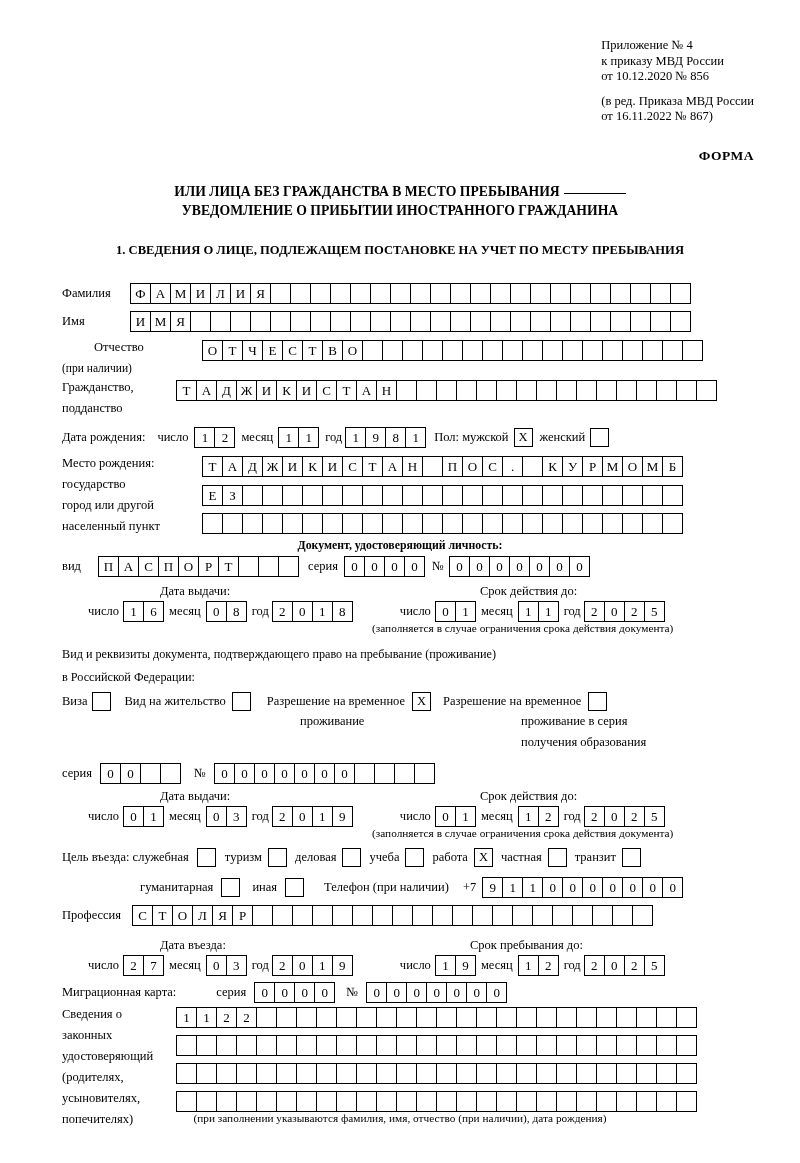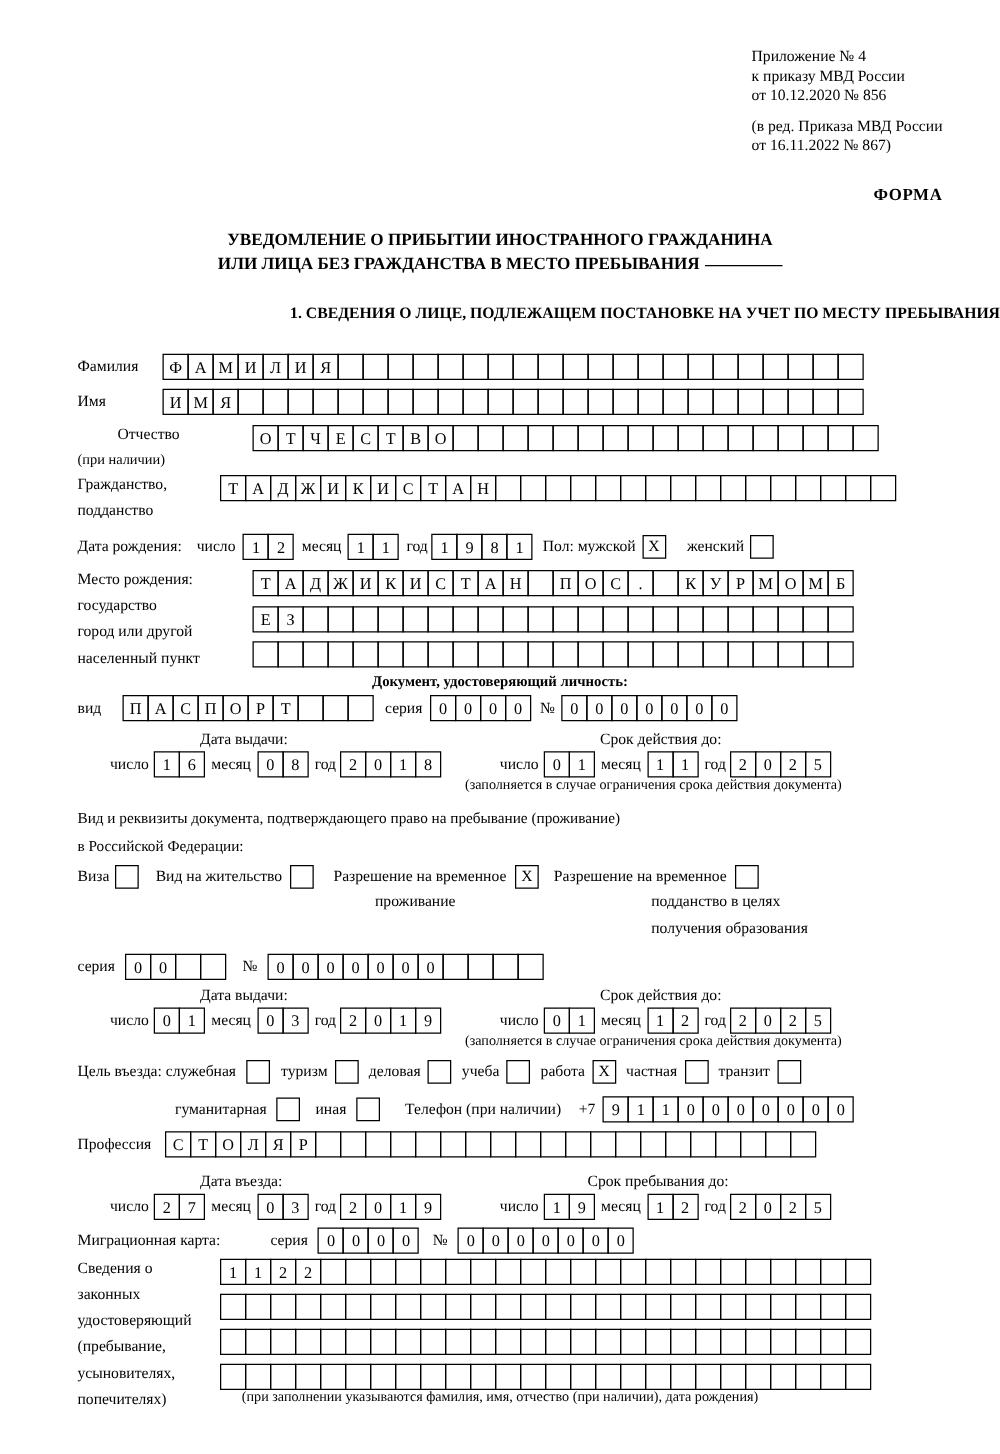--- a/index.html
+++ b/index.html
@@ -20,21 +20,21 @@
   .forma{
     position:absolute;right:46px;top:148px;
     font-weight:bold;font-size:13.5px;letter-spacing:.5px;
   }
   .title{
     position:absolute;left:0;right:0;top:182px;
     text-align:center;font-weight:bold;font-size:13.7px;line-height:19px;
   }
   .title .u{display:inline-block;border-bottom:1px solid #000;width:62px;vertical-align:2px;margin-left:4px;}
   .sect1{
-    position:absolute;left:0;right:0;top:243px;text-align:right;
+    position:absolute;left:0;right:0;top:243px;text-align:center;
     font-weight:bold;font-size:12.6px;
   }
 
   
   .row{position:absolute;display:flex;align-items:center;}
   .lbl{font-size:12.5px;white-space:nowrap;}
   .lbl.sm{font-size:11.5px;}
   .b{font-weight:bold;}
 
   
@@ -60,24 +60,24 @@
     <div>Приложение № 4</div>
     <div>к приказу МВД России</div>
     <div>от 10.12.2020 № 856</div>
     <div class="g2">(в ред. Приказа МВД России</div>
     <div>от 16.11.2022 № 867)</div>
   </div>
 
   <div class="forma">ФОРМА</div>
 
   <div class="title">
-    <div>УВЕДОМЛЕНИЕ О ПРИБЫТИИ ИНОСТРАННОГО ГРАЖДАНИНА</div>
     <div>
       <span>ИЛИ ЛИЦА БЕЗ ГРАЖДАНСТВА В МЕСТО ПРЕБЫВАНИЯ</span><span class="u"></span>
     </div>
+    <div>УВЕДОМЛЕНИЕ О ПРИБЫТИИ ИНОСТРАННОГО ГРАЖДАНИНА</div>
   </div>
 
   <div class="sect1">1. СВЕДЕНИЯ О ЛИЦЕ, ПОДЛЕЖАЩЕМ ПОСТАНОВКЕ НА УЧЕТ ПО МЕСТУ ПРЕБЫВАНИЯ</div>
 
   <div class="row" style="left:62px;top:283px;">
     <span class="lbl" style="width:68px;">Фамилия</span>
     <span class="boxes">
       <span class="bx">Ф</span>
         <span class="bx">А</span>
         <span class="bx">М</span>
@@ -233,21 +233,21 @@
     </span>
     <span class="lbl" style="margin-left:7px;">год</span>
     <span class="boxes" style="margin-left:3px;">
       <span class="bx">1</span>
         <span class="bx">9</span>
         <span class="bx">8</span>
         <span class="bx">1</span>
     </span>
     <span class="lbl" style="margin-left:9px;">Пол: мужской</span>
     <span class="bxs" style="margin-left:5px;">Х</span>
-    <span class="lbl" style="margin-left:17px;">женский</span>
+    <span class="lbl" style="margin-left:7px;">женский</span>
     <span class="bxs" style="margin-left:5px;"></span>
   </div>
 
   <div class="row" style="left:62px;top:456px;">
     <span class="lbl">Место рождения:</span>
   </div>
   <div class="row" style="left:62px;top:477px;">
     <span class="lbl">государство</span>
   </div>
   <div class="row" style="left:62px;top:498px;">
@@ -441,21 +441,21 @@
     <span class="bxs" style="margin-left:6px;"></span>
     <span class="lbl" style="margin-left:16px;">Разрешение на временное</span>
     <span class="bxs" style="margin-left:7px;">Х</span>
     <span class="lbl" style="margin-left:12px;">Разрешение на временное</span>
     <span class="bxs" style="margin-left:7px;"></span>
   </div>
   <div class="row" style="left:300px;top:714px;font-family:Liberation Serif, serif;">
     <span class="lbl">проживание</span>
   </div>
   <div class="row" style="left:521px;top:714px;">
-    <span class="lbl">подданство в целях</span>
+    <span class="lbl">проживание в серия</span>
   </div>
   <div class="row" style="left:521px;top:735px;">
     <span class="lbl">получения образования</span>
   </div>
 
   <div class="row" style="left:62px;top:763px;">
     <span class="lbl">серия</span>
     <span class="boxes" style="margin-left:8px;">
       <span class="bx">0</span>
         <span class="bx">0</span>
@@ -665,21 +665,21 @@
   <div class="row" style="left:62px;top:1007px;">
     <span class="lbl">Сведения о</span>
   </div>
   <div class="row" style="left:62px;top:1028px;">
     <span class="lbl">законных</span>
   </div>
   <div class="row" style="left:62px;top:1049px;">
     <span class="lbl">удостоверяющий</span>
   </div>
   <div class="row" style="left:62px;top:1070px;">
-    <span class="lbl">(пребывание,</span>
+    <span class="lbl">(родителях,</span>
   </div>
   <div class="row" style="left:62px;top:1091px;">
     <span class="lbl">усыновителях,</span>
   </div>
   <div class="row" style="left:62px;top:1112px;">
     <span class="lbl">попечителях)</span>
   </div>
 
   <div class="row" style="left:176px;top:1007px;">
     <span class="boxes">

